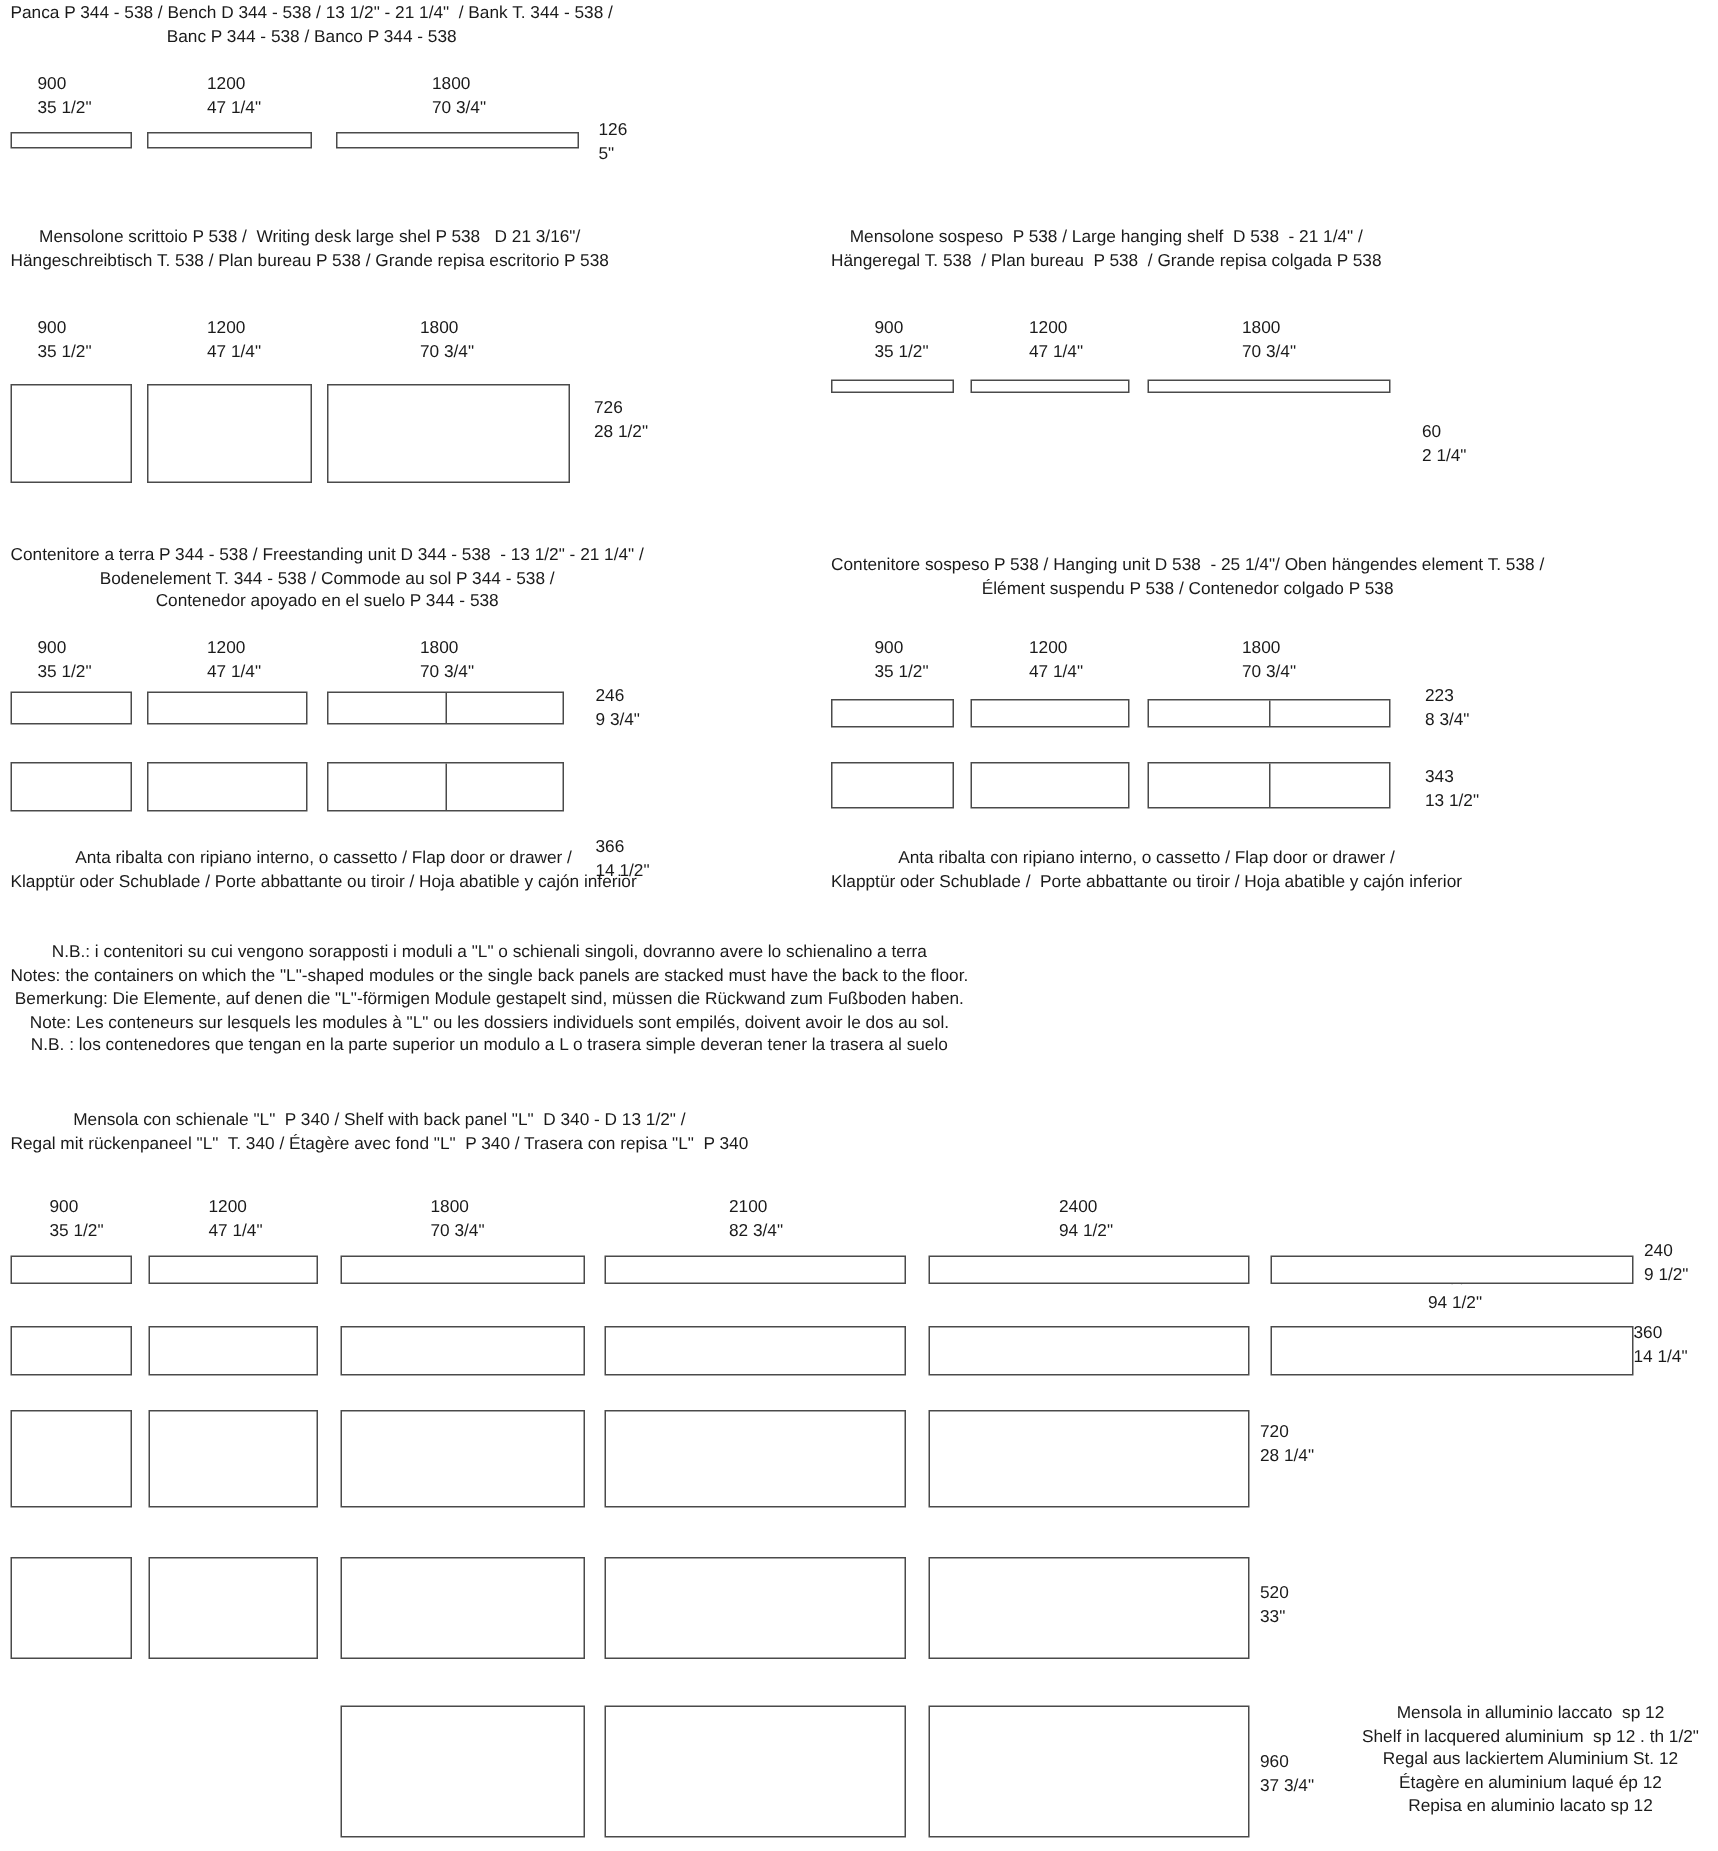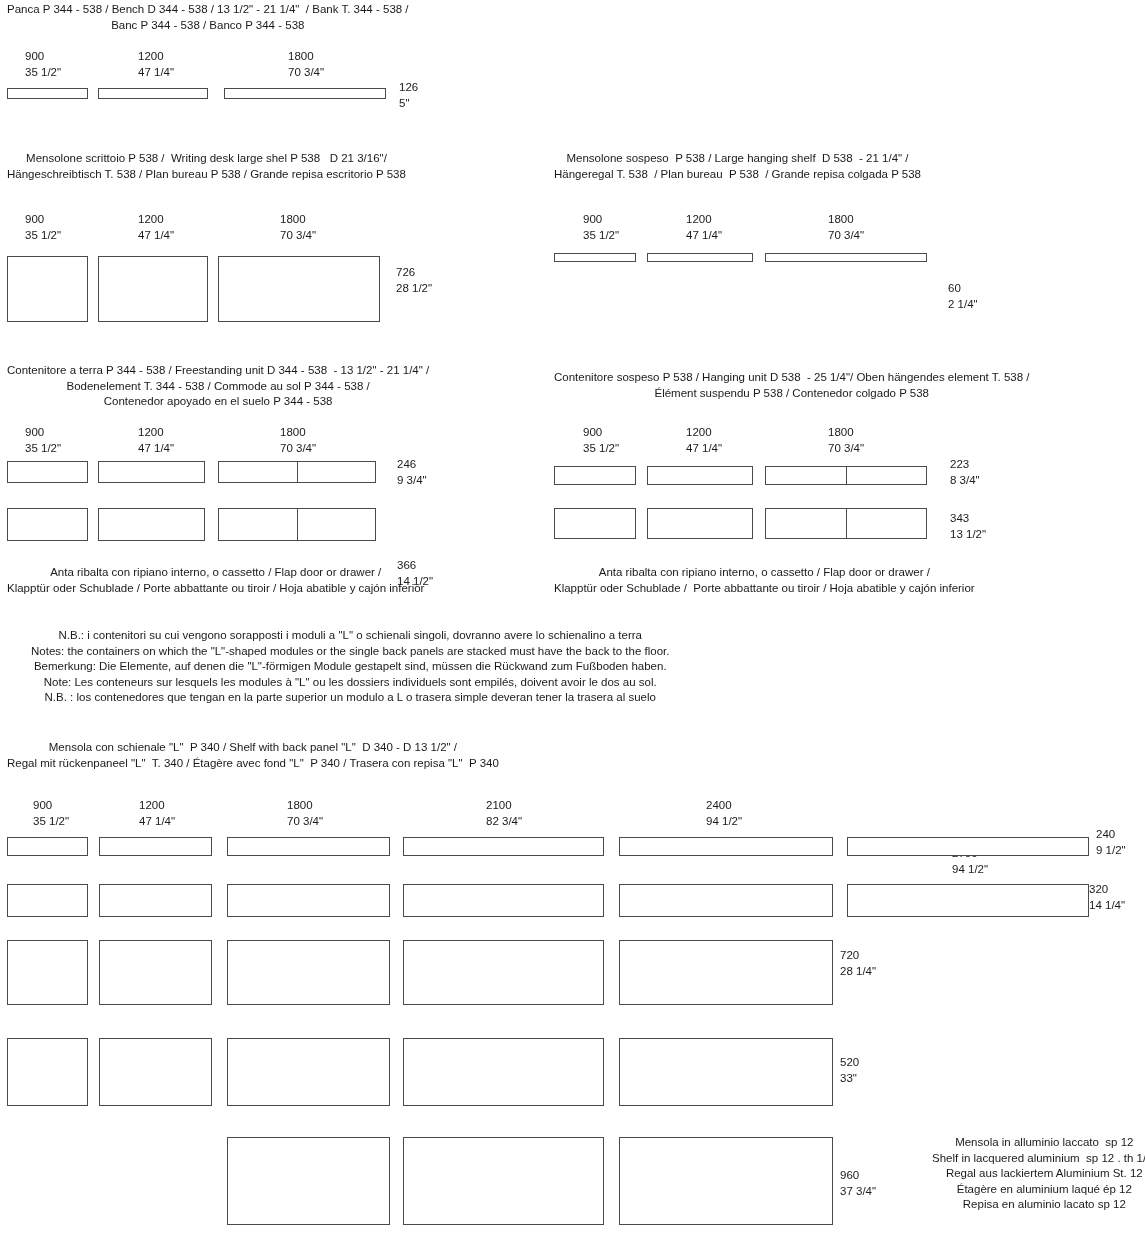--- a/index.html
+++ b/index.html
@@ -42,21 +42,20 @@
     top: 0;
     bottom: 0;
     width: 1px;
     background: #4a4a4a;
   }
   .box { position: absolute; }
   .notes {
     font-size: 11.5px;
     line-height: 15.5px;
     white-space: pre;
-    margin-left: 24px;
   }
 </style>
 </head>
 <body>
 
 <div class="abs caption" style="left:7px; top:2px;">Panca P 344 - 538 / Bench D 344 - 538 / 13 1/2" - 21 1/4"  / Bank T. 344 - 538 /
 Banc P 344 - 538 / Banco P 344 - 538</div>
 
 <div class="abs dimlabel" style="left:25px; top:49px;"><span>900</span><br><span>35 1/2"</span></div>
 <div class="abs dimlabel" style="left:138px; top:49px;"><span>1200</span><br><span>47 1/4"</span></div>
@@ -155,21 +154,21 @@
 <div class="box" style="left:619px; top:837px; width:214px; height:19px;"></div>
 <div class="box" style="left:847px; top:837px; width:242px; height:19px;"></div>
 <div class="abs dimlabel" style="left:1096px; top:827px;"><span>240</span><br><span>9 1/2"</span></div>
 
 <div class="box" style="left:7px; top:884px; width:81px; height:33px;"></div>
 <div class="box" style="left:99px; top:884px; width:113px; height:33px;"></div>
 <div class="box" style="left:227px; top:884px; width:163px; height:33px;"></div>
 <div class="box" style="left:403px; top:884px; width:201px; height:33px;"></div>
 <div class="box" style="left:619px; top:884px; width:214px; height:33px;"></div>
 <div class="box" style="left:847px; top:884px; width:242px; height:33px;"></div>
-<div class="abs dimlabel" style="left:1089px; top:882px;"><span>320</span><br><span>14 1/4"</span></div>
+<div class="abs dimlabel" style="left:1089px; top:882px;"><span>360</span><br><span>14 1/4"</span></div>
 
 <div class="box" style="left:7px; top:940px; width:81px; height:65px;"></div>
 <div class="box" style="left:99px; top:940px; width:113px; height:65px;"></div>
 <div class="box" style="left:227px; top:940px; width:163px; height:65px;"></div>
 <div class="box" style="left:403px; top:940px; width:201px; height:65px;"></div>
 <div class="box" style="left:619px; top:940px; width:214px; height:65px;"></div>
 <div class="abs dimlabel" style="left:840px; top:948px;"><span>720</span><br><span>28 1/4"</span></div>
 
 <div class="box" style="left:7px; top:1038px; width:81px; height:68px;"></div>
 <div class="box" style="left:99px; top:1038px; width:113px; height:68px;"></div>

